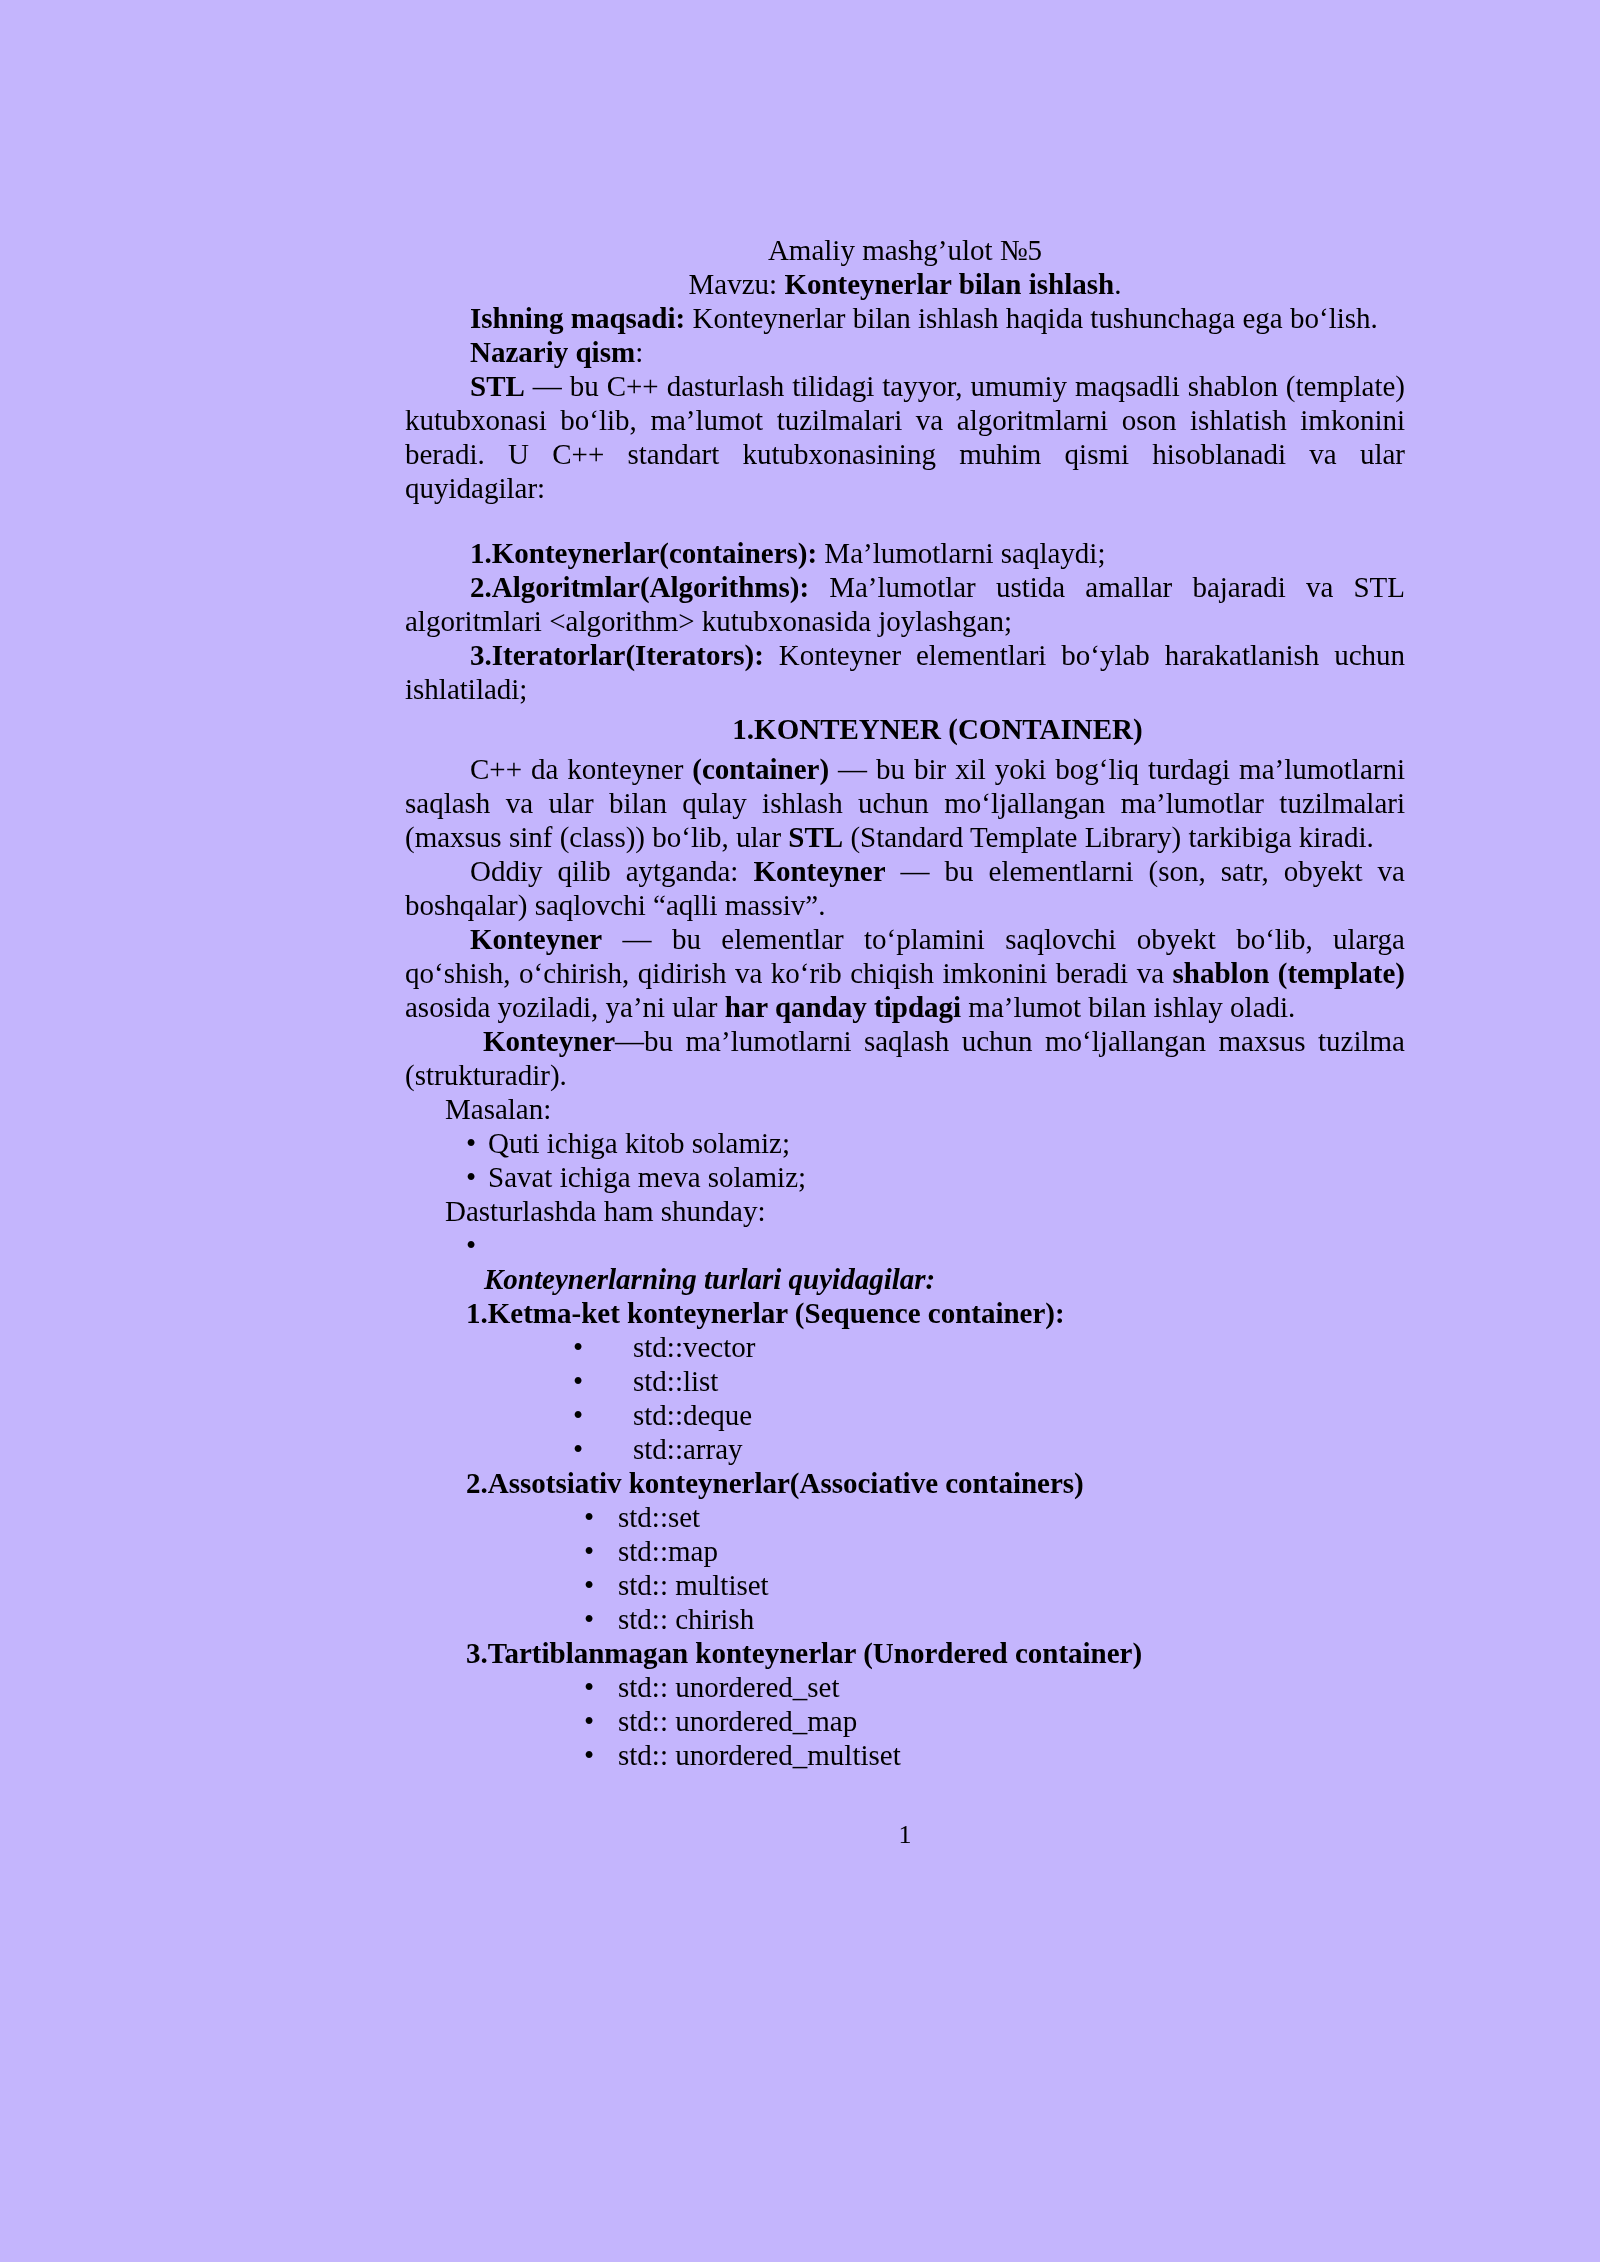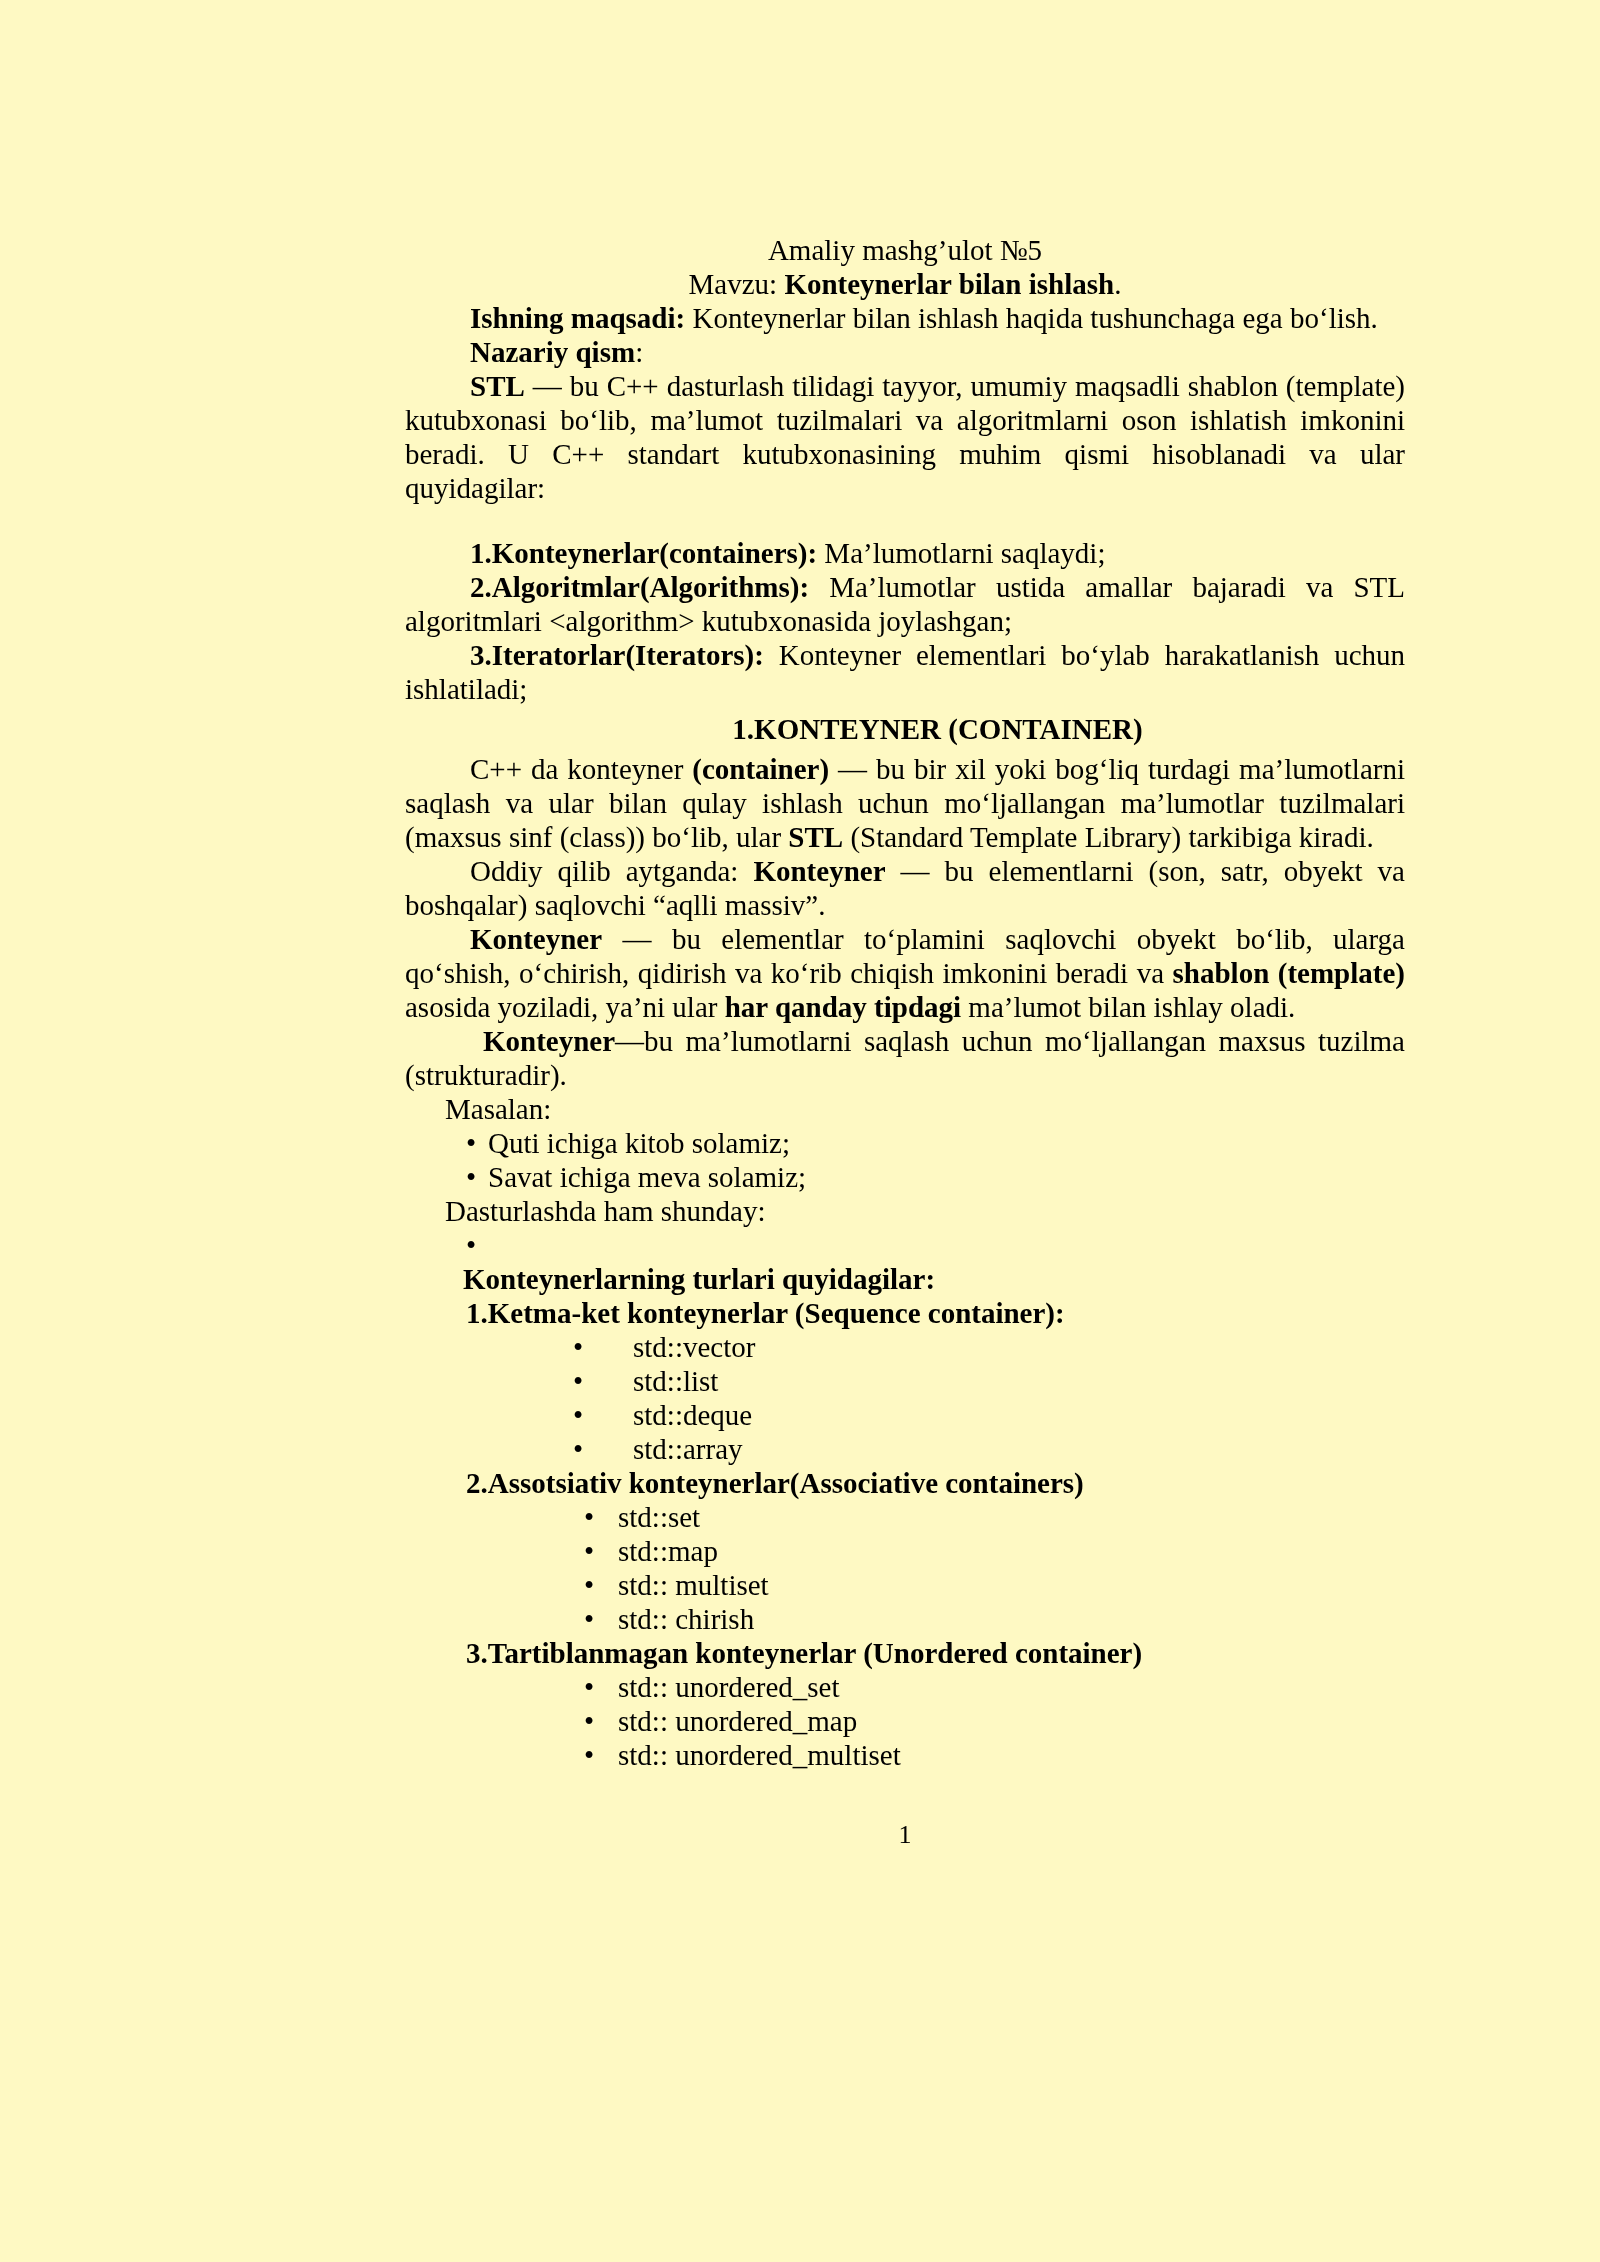--- a/index.html
+++ b/index.html
@@ -4,21 +4,21 @@
 <style>
   html, body {
     margin: 0;
     padding: 0;
     background: #ffffff;
   }
   .page {
     position: relative;
     width: 1600px;
     height: 2262px;
-    background: #fef9c3;
+    background: #c4b5fd;
     overflow: hidden;
     color: #000000;
     font-family: "Liberation Serif", "DejaVu Serif", serif;
   }
   .content {
     position: absolute;
     left: 405px;
     top: 233px;
     width: 1000px;
     font-size: 29px;
@@ -36,21 +36,21 @@
     font-weight: bold;
   }
   .para {
     margin: 0;
     text-align: justify;
     text-indent: 65px;
   }
   .para.ind-big { text-indent: 78px; }
   .line { margin: 0; }
   .ind63 { margin-left: 40px; }
-  .types-title { margin-left: 58px; font-weight: bold; }
+  .types-title { margin-left: 79px; font-weight: bold; font-style: italic; }
   .type-h { margin-left: 61px; font-weight: bold; }
   .bullet-line { display: flex; margin-left: 61px; }
   .bullet-line .blt { flex: 0 0 22px; }
   .std-group1 { display: flex; margin-left: 168px; }
   .std-group1 .blt { flex: 0 0 60px; }
   .std-group2 { display: flex; margin-left: 179px; }
   .std-group2 .blt { flex: 0 0 34px; }
   .spacer { height: 31px; }
   .pagenum {
     position: absolute;

